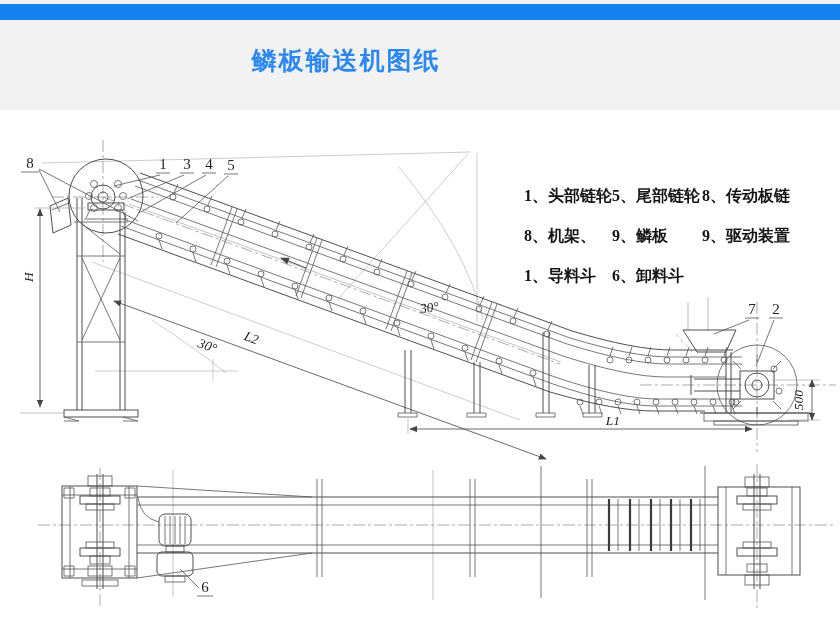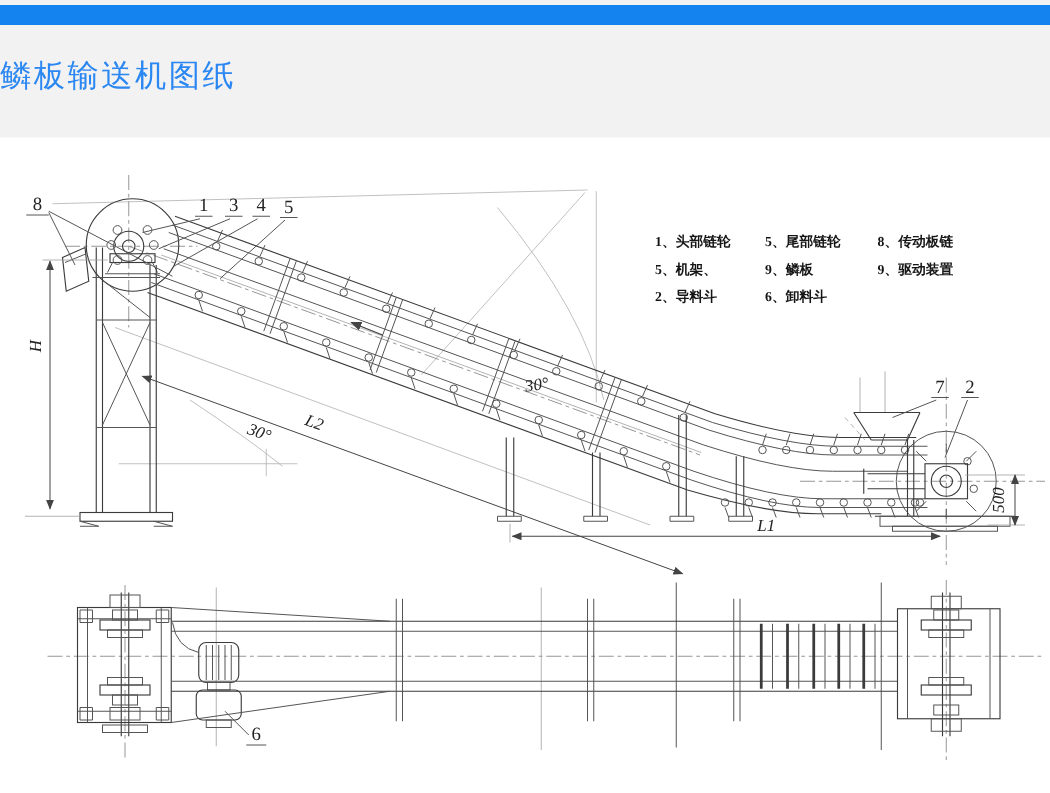--- a/index.html
+++ b/index.html
@@ -1,25 +1,25 @@
 <!DOCTYPE html>
 <html><head>
 <meta charset="utf-8">
 <style>
   html,body{margin:0;padding:0;}
   body{font-family:"Liberation Sans",sans-serif;background:#ffffff;}
   #stage{position:relative;width:840px;height:634px;background:#ffffff;overflow:hidden;}
   #gray-band{position:absolute;left:0;top:0;width:840px;height:110px;background:#f2f2f2;}
   #accent-bar{position:absolute;left:0;top:4px;width:840px;height:16px;background:#1583ef;}
-  #page-title{position:absolute;left:0;top:44px;width:692px;text-align:left;
-    font-size:25px;font-weight:normal;letter-spacing:2px;color:#2b87f2;}
+  #page-title{position:absolute;left:0;top:44px;width:692px;text-align:center;
+    font-size:25px;font-weight:bold;letter-spacing:2px;color:#2b87f2;}
   #legend{position:absolute;left:524px;top:186px;display:grid;
-    grid-template-columns:88px 90px auto;row-gap:7px;
+    grid-template-columns:88px 90px auto;row-gap:19px;
     font-family:"Liberation Serif","DejaVu Serif",serif;font-weight:bold;
-    font-size:11px;color:#151515;white-space:nowrap;}
+    font-size:16px;color:#151515;white-space:nowrap;}
   svg{position:absolute;left:0;top:0;}
   .ln{stroke:#3b3b3b;stroke-width:0.9;fill:none;}
   .md{stroke:#555;stroke-width:0.8;fill:none;}
   .lt{stroke:#999;stroke-width:0.6;fill:none;}
   .cons{stroke:#ababab;stroke-width:0.6;fill:none;}
   .cl{stroke:#888;stroke-width:0.7;fill:none;stroke-dasharray:12 3 3 3;}
   .dim{stroke:#444;stroke-width:0.8;fill:none;}
   .lbl{font-family:"Liberation Serif","DejaVu Serif",serif;font-size:15px;fill:#222;}
   .dimtxt{font-family:"Liberation Serif","DejaVu Serif",serif;font-style:italic;font-size:13.5px;fill:#222;}
 </style>
@@ -28,24 +28,24 @@
 
 <div id="stage">
   <div id="gray-band"></div>
   <div id="accent-bar"></div>
   <div id="page-title">鳞板输送机图纸</div>
 
   <div id="legend">
     <span>1、头部链轮</span>
     <span>5、尾部链轮</span>
     <span>8、传动板链</span>
-    <span>5、机架、</span>
+    <span>8、机架、</span>
     <span>9、鳞板</span>
     <span>9、驱动装置</span>
-    <span>2、导料斗</span>
+    <span>1、导料斗</span>
     <span>6、卸料斗</span>
   </div>
 
   <svg width="840" height="634" viewBox="0 0 840 634">
     <defs>
       <marker id="ar" markerWidth="10" markerHeight="8" refX="9" refY="4" orient="auto-start-reverse">
         <path d="M0,0 L10,4 L0,8 z" fill="#444"></path>
       </marker>
     </defs>
 

